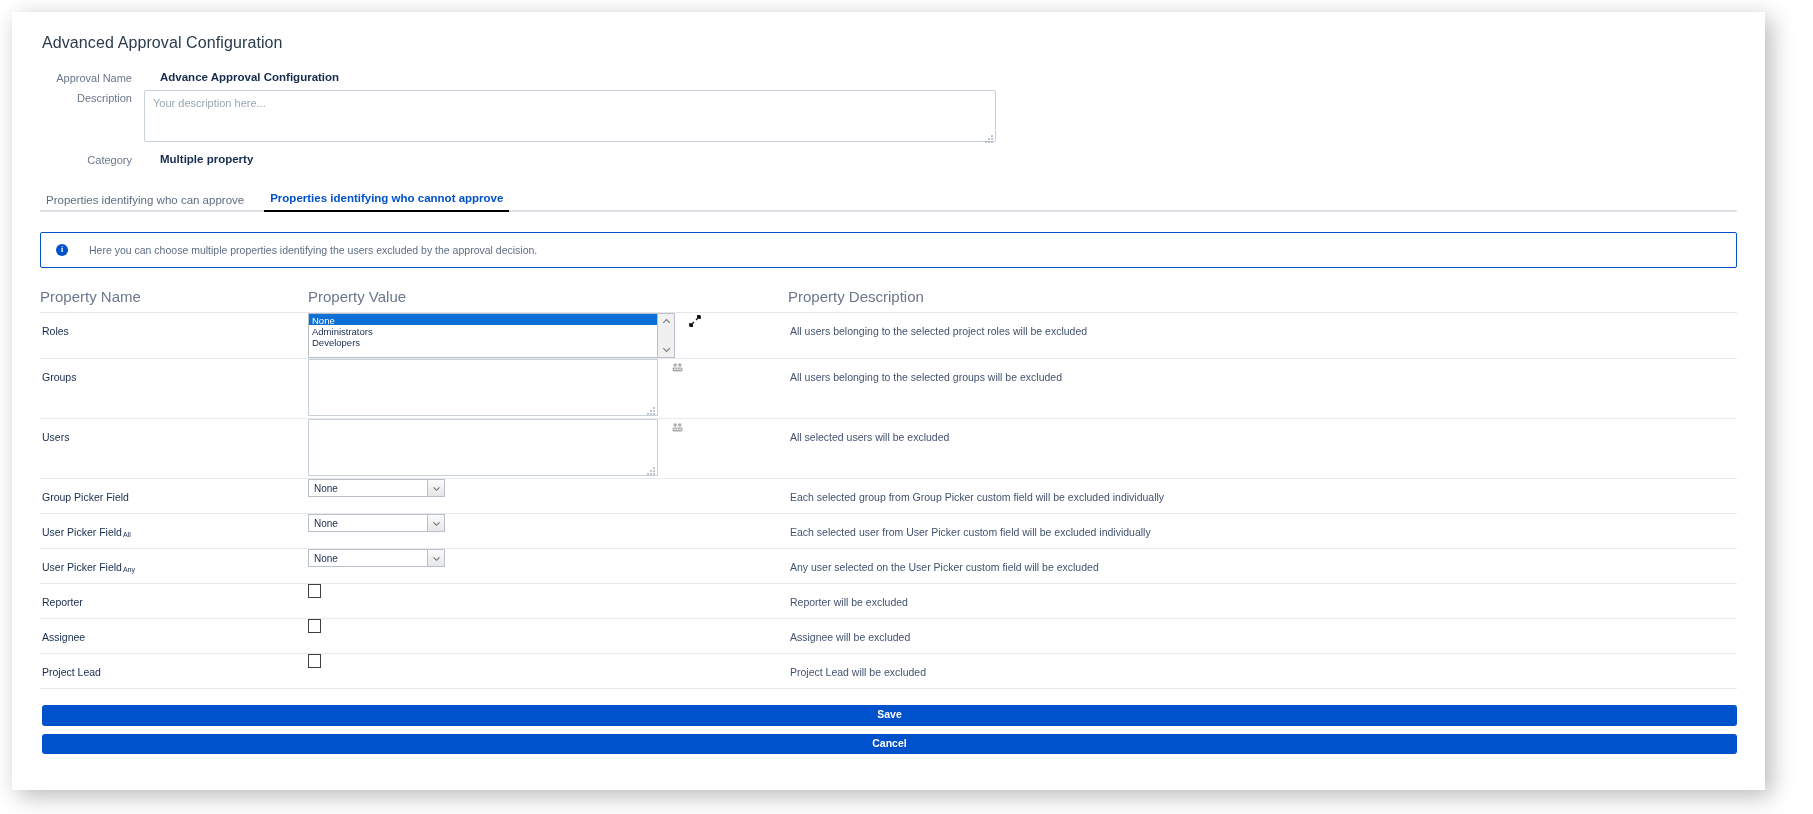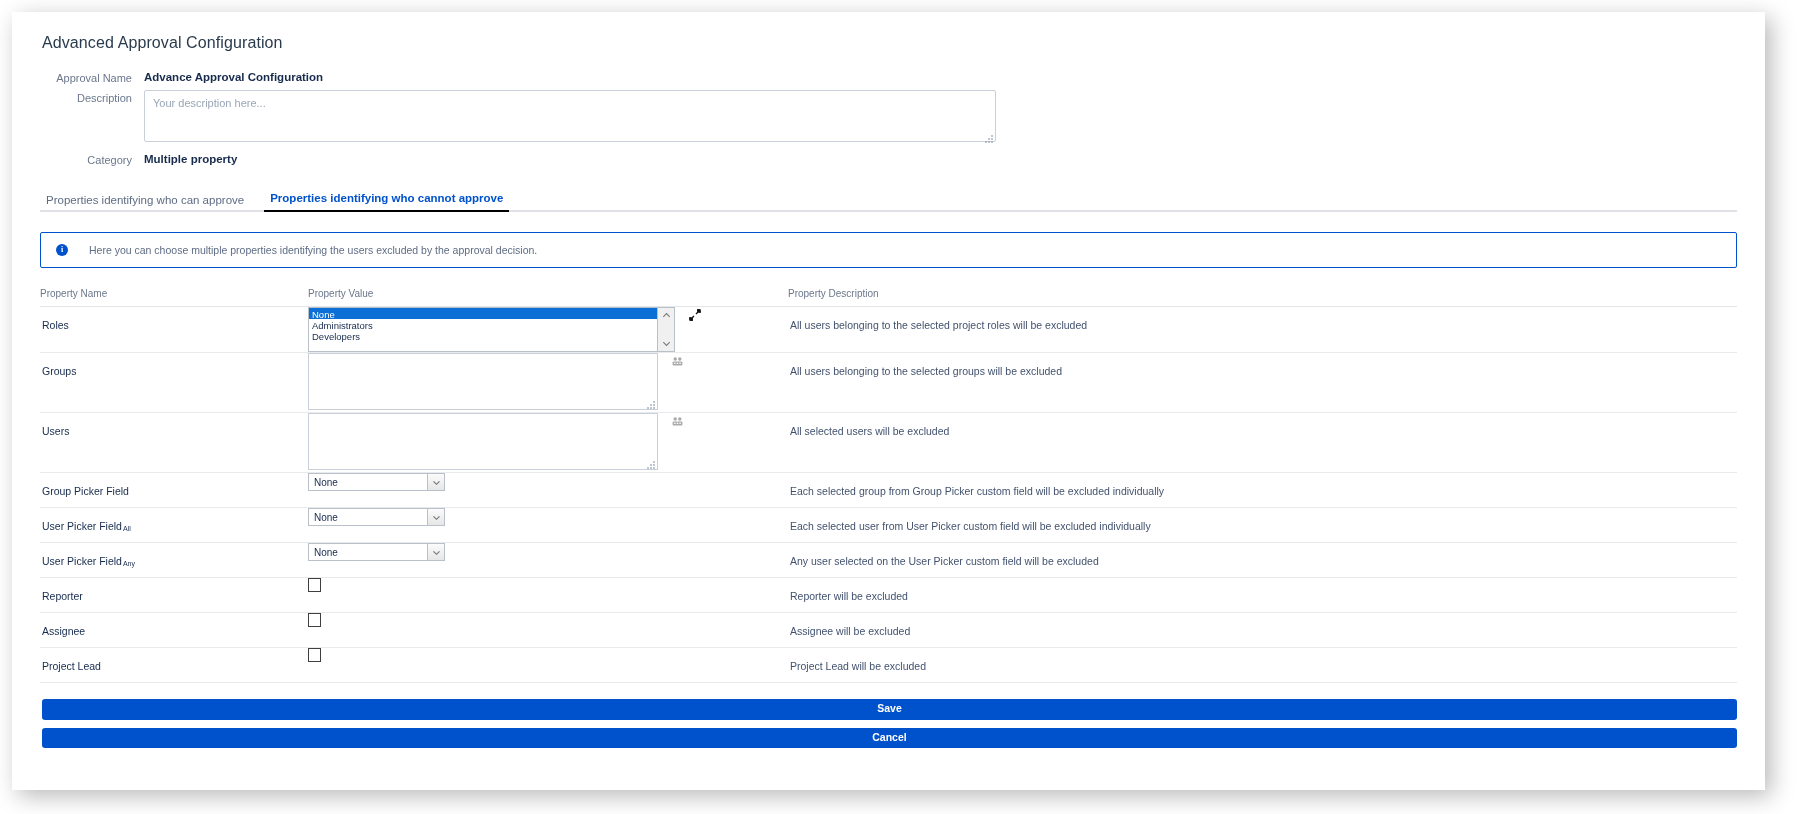--- a/index.html
+++ b/index.html
@@ -40,21 +40,21 @@
   .form-label {
     width: 92px;
     text-align: right;
     font-size: 11px;
     color: #6b778c;
     padding-top: 2px;
     padding-right: 0;
     flex: 0 0 92px;
   }
   .form-value {
-    margin-left: 12px;
+    margin-left: 28px;
     font-size: 11.5px;
     color: #172b4d;
     font-weight: bold;
     padding-top: 1px;
   }
   .desc-wrap { margin-left: 12px; position: relative; }
   .desc-box {
     width: 852px; height: 52px;
     border: 1px solid #c8d0da;
     border-radius: 2px;
@@ -144,21 +144,21 @@
 
   
   .prop-table {
     margin-top: 20px;
     width: 1697px;
     border-collapse: collapse;
     table-layout: fixed;
   }
   .prop-table th {
     text-align: left;
-    font-size: 10px;
+    font-size: 15px;
     font-weight: normal;
     color: #6b778c;
     padding: 0 0 7px 0;
     border-bottom: 1px solid #e4e6ea;
   }
   .prop-table td {
     border-bottom: 1px solid #e8eaed;
     vertical-align: top;
     padding: 0;
     font-size: 11px;

